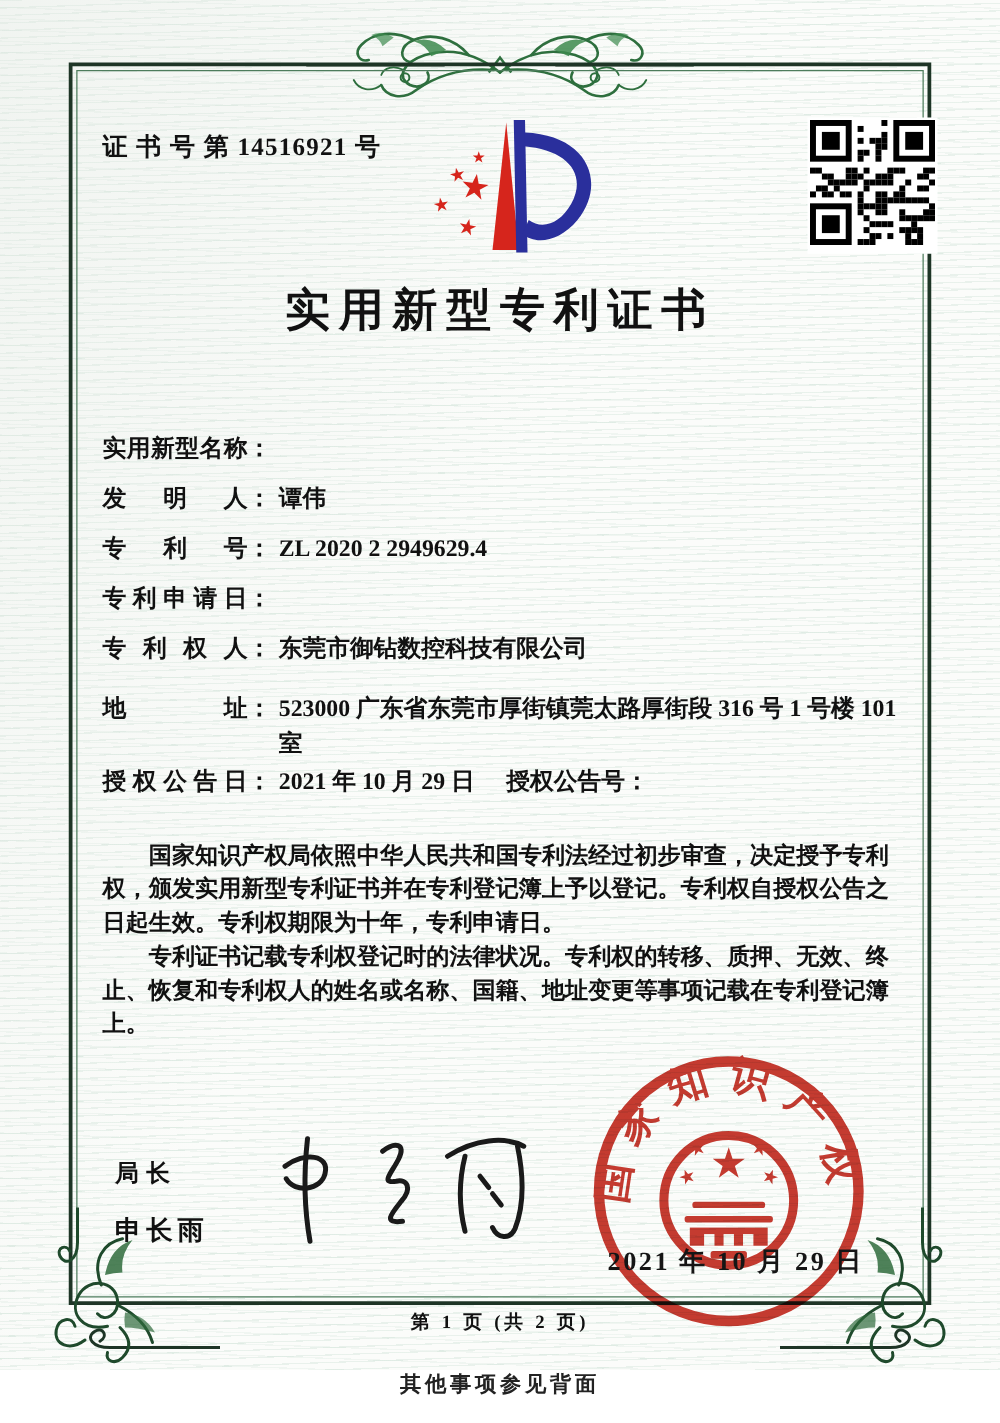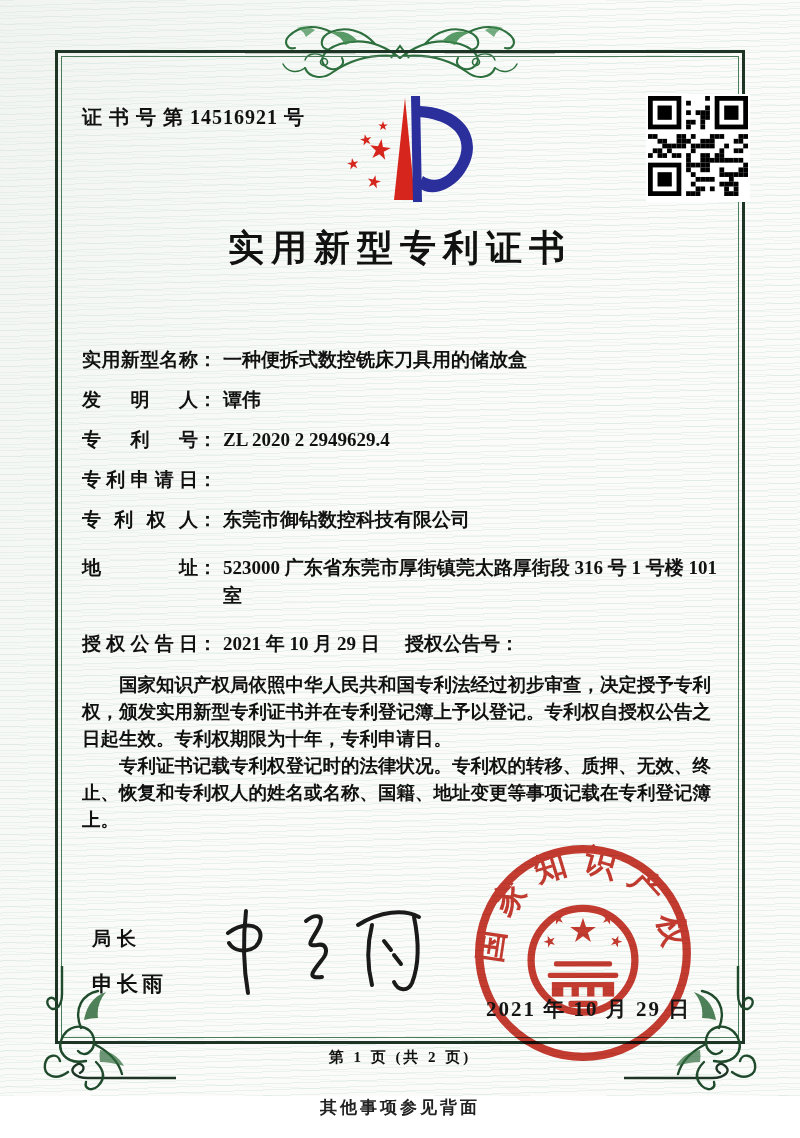--- a/index.html
+++ b/index.html
@@ -15,21 +15,21 @@
   }
   .frame-outer{position:absolute;left:55px;top:50px;right:55px;bottom:52px;border:3px solid #1e3526;}
   .frame-inner{position:absolute;left:3px;top:3px;right:3px;bottom:3px;border:1px solid #4d7c5c;}
   .abs{position:absolute;}
   .cert-no{left:82px;top:104px;font-size:20px;font-weight:600;letter-spacing:1px;}
   .title{left:0;top:224px;width:100%;text-align:center;font-size:36px;font-weight:700;letter-spacing:7px;}
   .fields{left:82px;top:336px;width:644px;font-size:19px;font-weight:600;}
   .frow{display:flex;line-height:28px;margin-top:12px;align-items:flex-start;}
   .frow.first{margin-top:10px;}
   .frow.addr{margin-top:20px;}
-  .frow.grant{margin-top:20px;}
+  .frow.grant{margin-top:2px;}
   .flabel{display:inline-block;width:116px;text-align:justify;text-align-last:justify;flex:none;}
   .colon{flex:none;margin-right:6px;}
   .fvalue{flex:1;}
   .addr .fvalue{max-width:512px;}
   .grant-group1{display:flex;width:323px;flex:none;}
   .grant-group2{display:flex;justify-content:flex-end;}
   .grant-group2 .flabel2{flex:none;}
   .paras{left:82px;top:672px;width:642px;font-size:18.5px;line-height:27px;font-weight:600;}
   .paras p{margin:0;text-indent:2em;}
   .signer-role{left:92px;top:926px;font-size:19px;font-weight:600;letter-spacing:6px;}
@@ -233,21 +233,20 @@
         <rect x="72" y="80" width="4" height="4" fill="#000"></rect>
       </svg>
   </div>
 
   <div class="abs title">实用新型专利证书</div>
 
   <div class="abs fields">
     <div class="frow first">
       <span class="flabel">实用新型名称</span>
         <span class="colon">：</span>
-      <span class="fvalue">一种便拆式数控铣床刀具用的储放盒</span>
     </div>
     <div class="frow">
       <span class="flabel">发明人</span>
         <span class="colon">：</span>
       <span class="fvalue">谭伟</span>
     </div>
     <div class="frow">
       <span class="flabel">专利号</span>
         <span class="colon">：</span>
       <span class="fvalue">ZL 2020 2 2949629.4</span>

